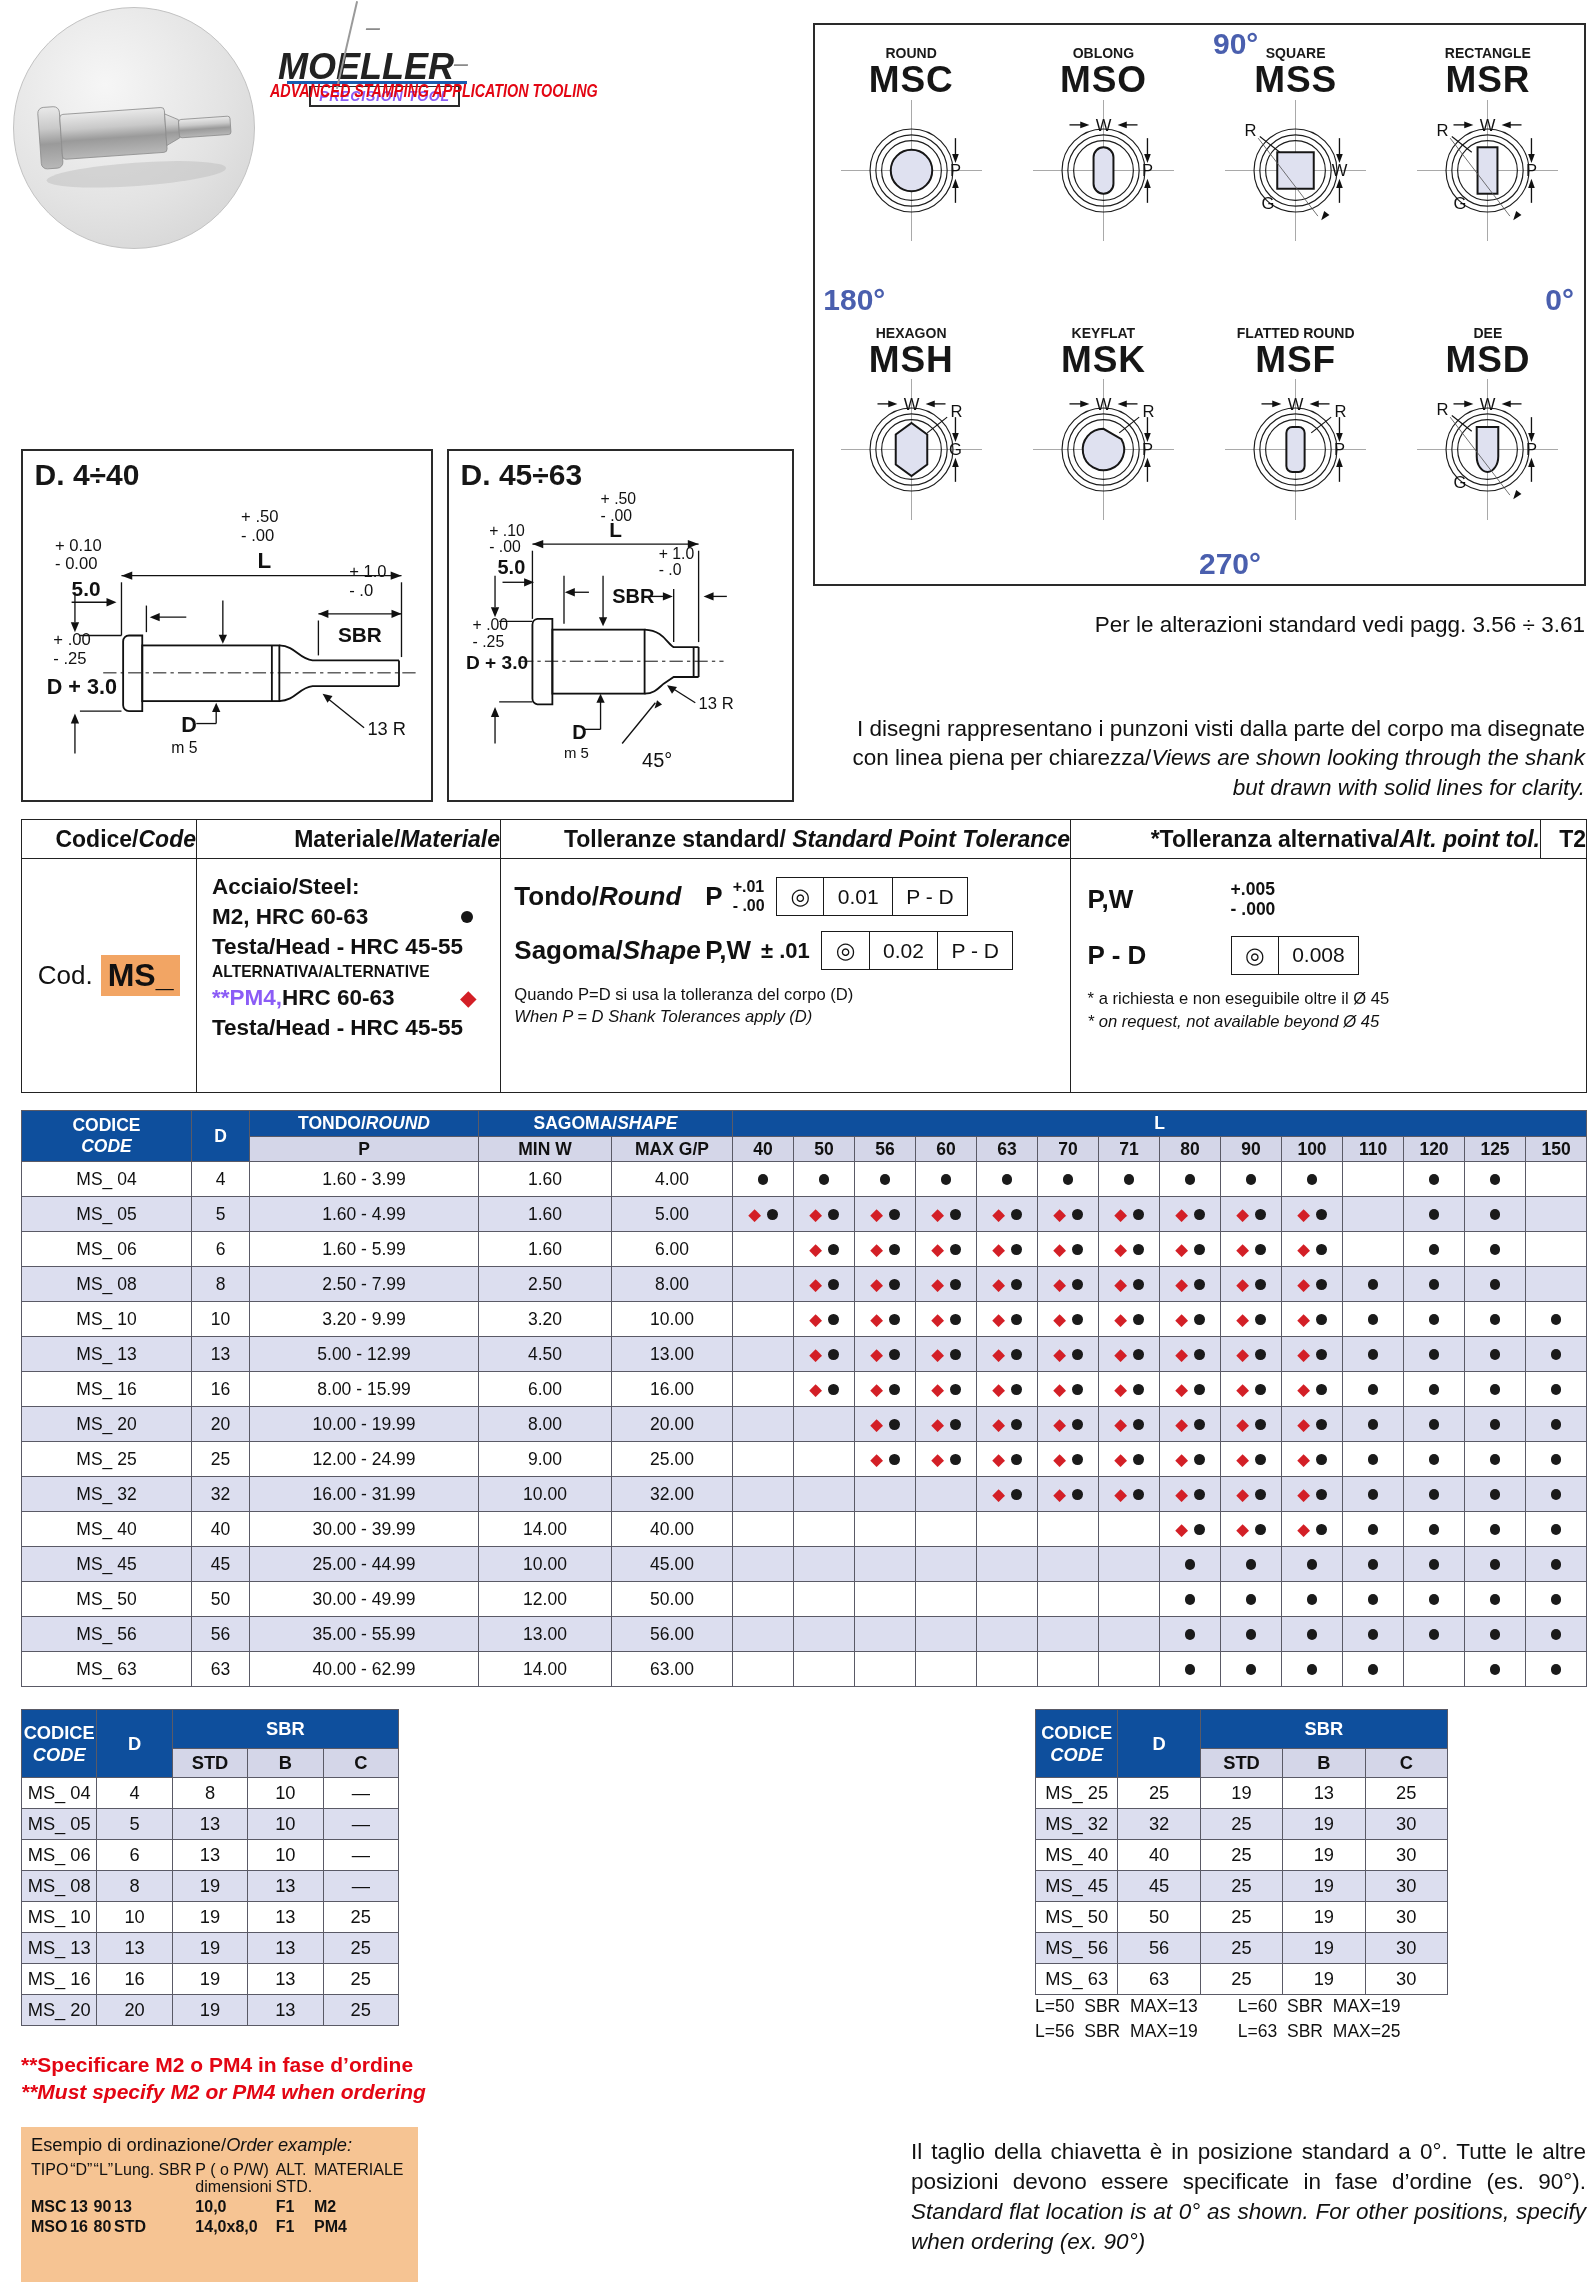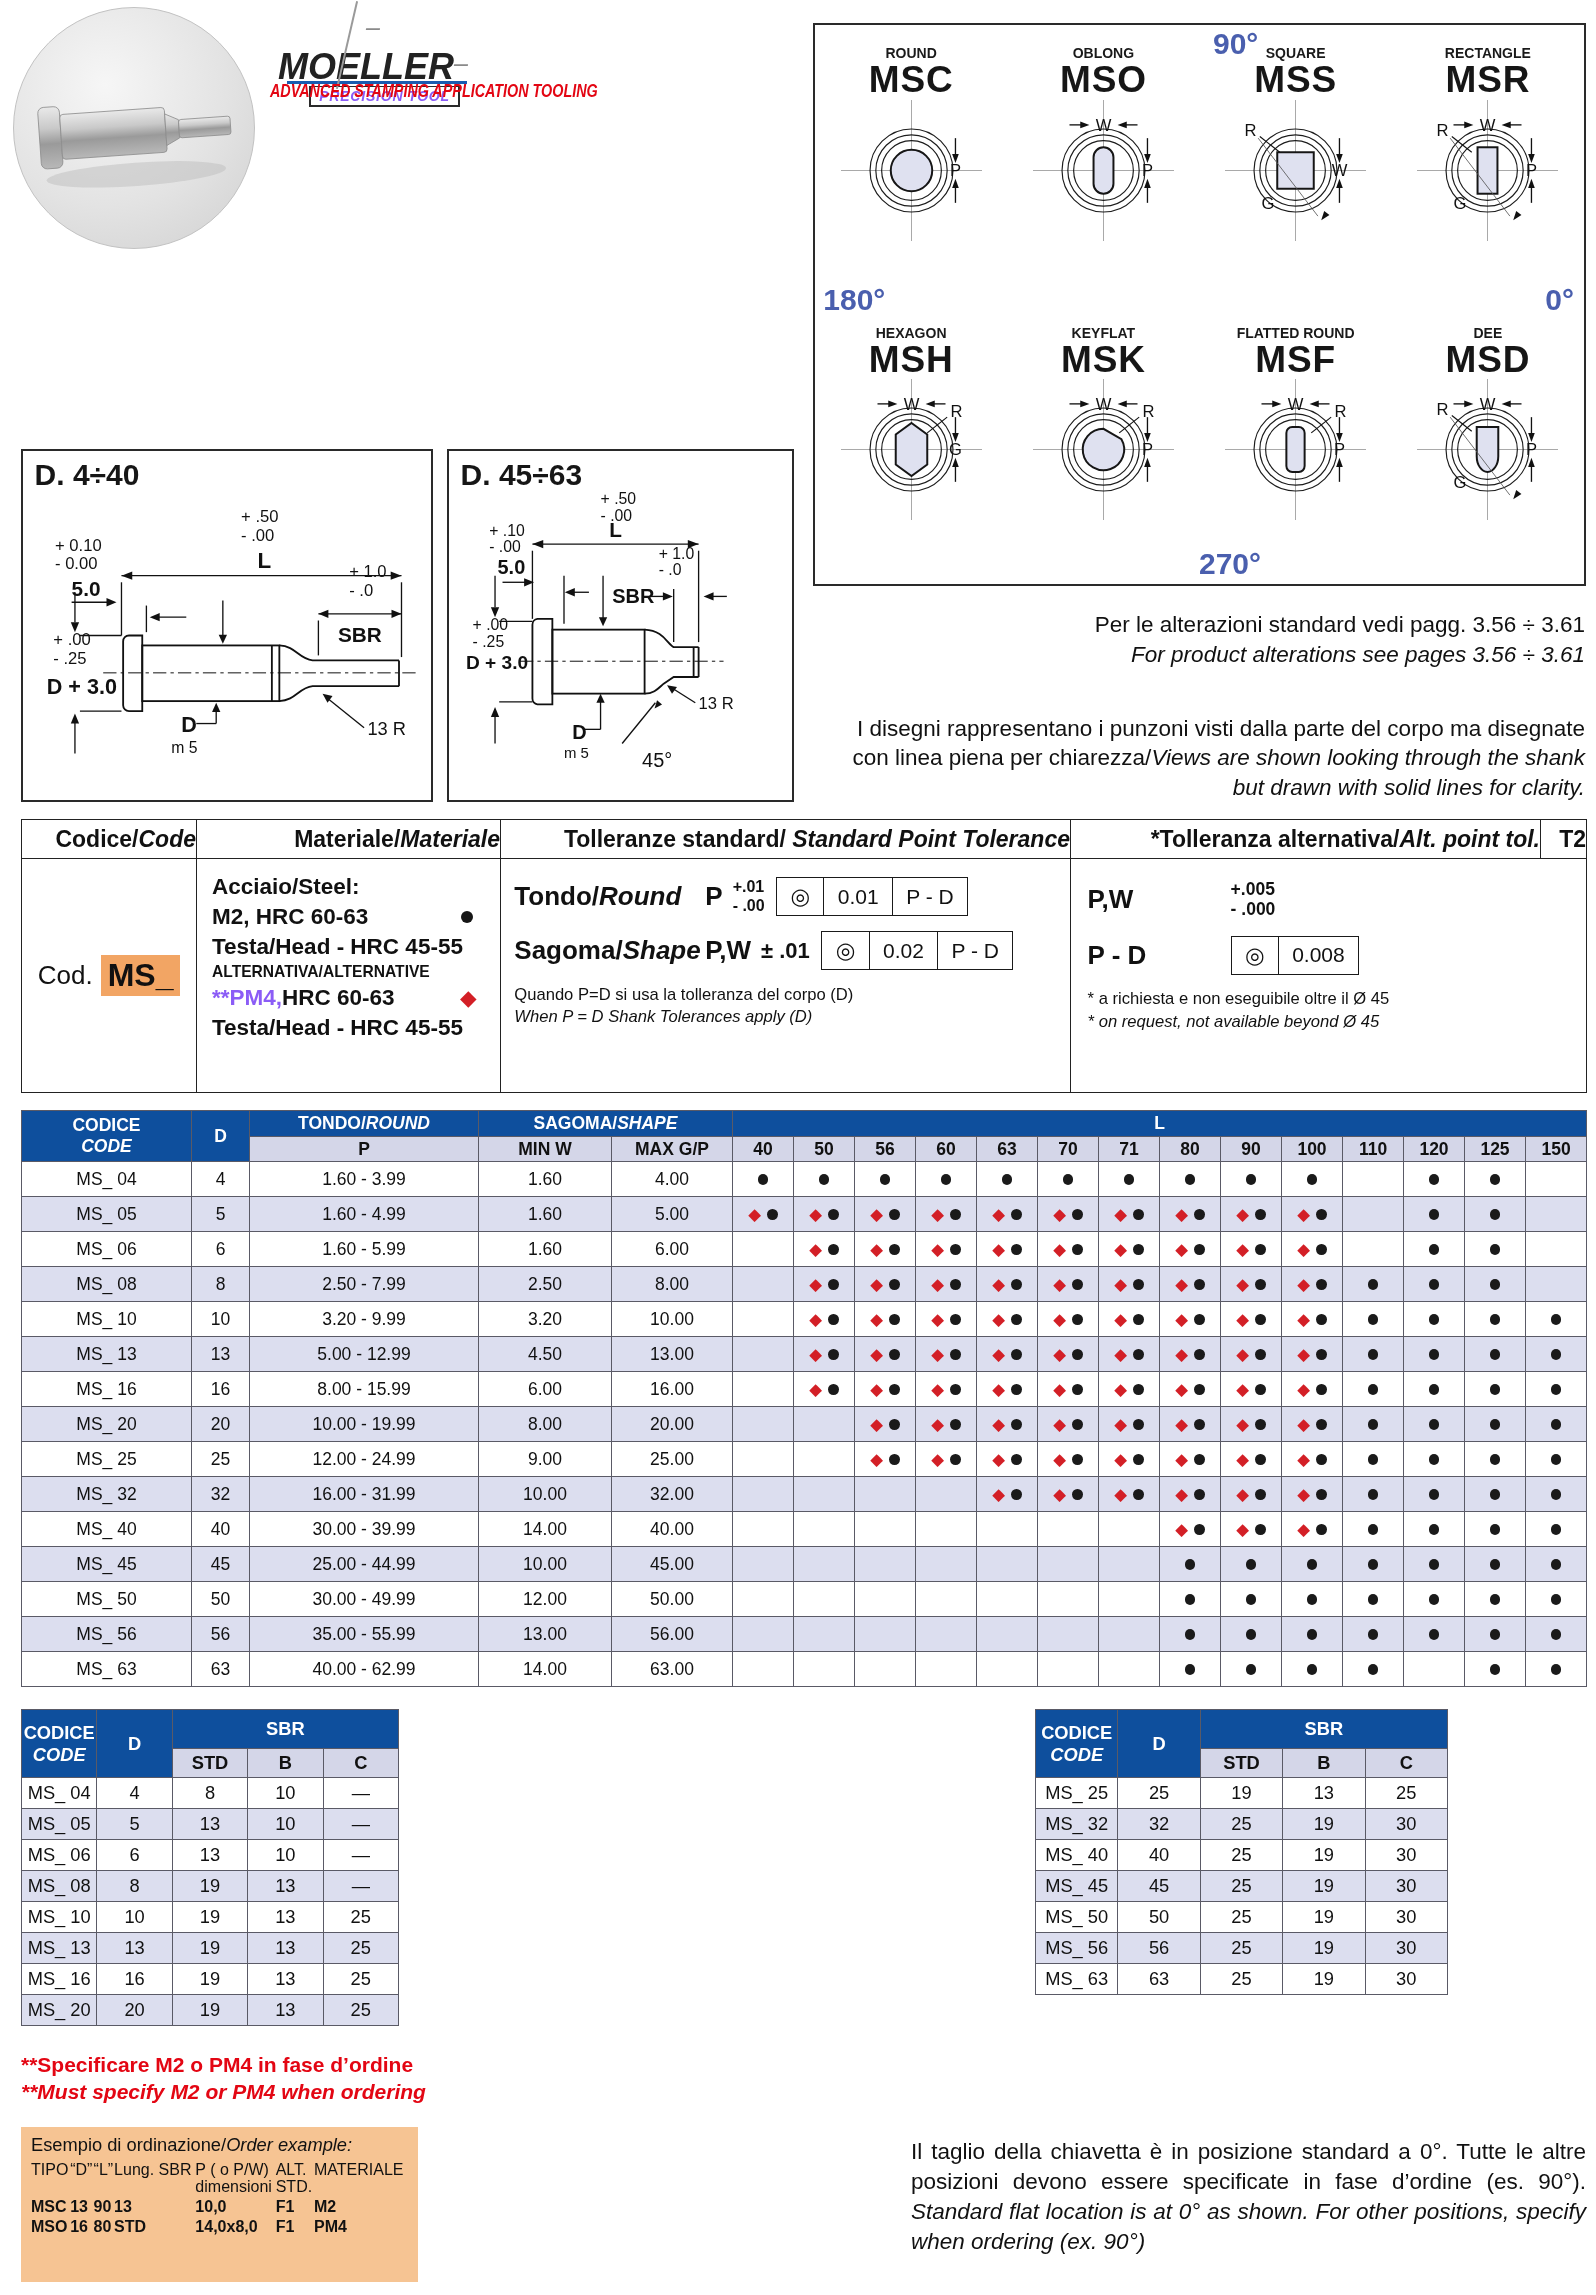--- a/index.html
+++ b/index.html
@@ -410,21 +410,20 @@
         <text x="148" y="347" font-size="24" font-weight="bold">D</text>
         <text x="138" y="370" font-size="18">m 5</text>
         <text x="300" y="311" font-size="20">13 R</text>
         <text x="232" y="380" font-size="24">45°</text>
       </g>
     </svg>
   </div>
 
   <div class="abs alter-note">
     <div>Per le alterazioni standard vedi pagg. 3.56 ÷ 3.61</div>
-    <div class="it">For product alterations see pages 3.56 ÷ 3.61</div>
   </div>
   <div class="abs views-note">
     <span>I disegni rappresentano i punzoni visti dalla parte del corpo ma disegnate con linea piena per chiarezza/</span><span class="it">Views are shown looking through the shank but drawn with solid lines for clarity.</span>
   </div>
 
   <div class="abs spec">
     <table class="spec-table">
       <colgroup>
           <col style="width:175px">
           <col style="width:304px">
@@ -1023,20 +1022,30 @@
           <tr>
             <td>MS_ 63</td>
             <td>63</td>
             <td>25</td>
             <td>19</td>
             <td>30</td>
           </tr>
         </tbody>
       </table>
   </div>
+  <div class="abs sbr-notes">
+    <div>
+      <div>L=50 SBR MAX=13</div>
+      <div>L=56 SBR MAX=19</div>
+    </div>
+    <div>
+      <div>L=60 SBR MAX=19</div>
+      <div>L=63 SBR MAX=25</div>
+    </div>
+  </div>
 
   <div class="abs specify">
     <div>**Specificare M2 o PM4 in fase d’ordine</div>
     <div class="it">**Must specify M2 or PM4 when ordering</div>
   </div>
 
   <div class="abs order">
     <div class="order-title"><span>Esempio di ordinazione/</span><span class="it">Order example:</span></div>
     <table class="otable" id="order-table">
         <tbody>

